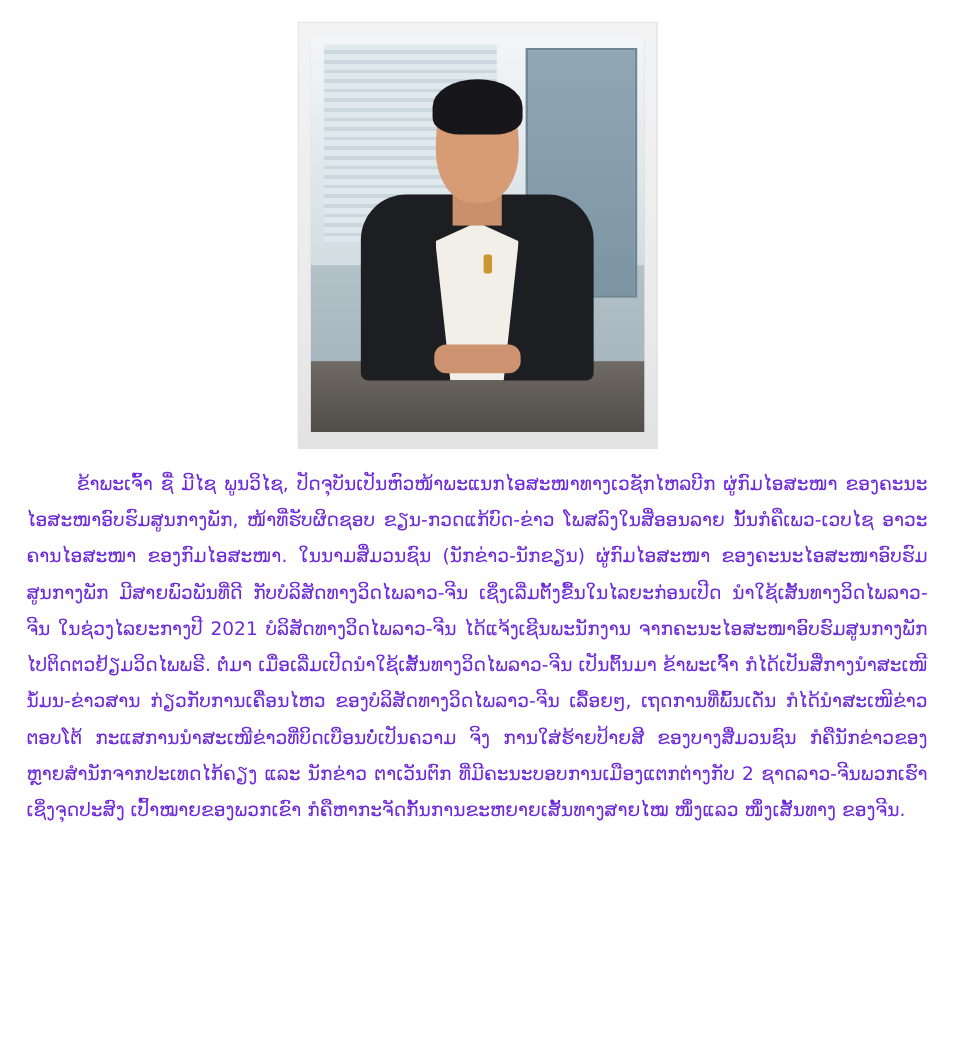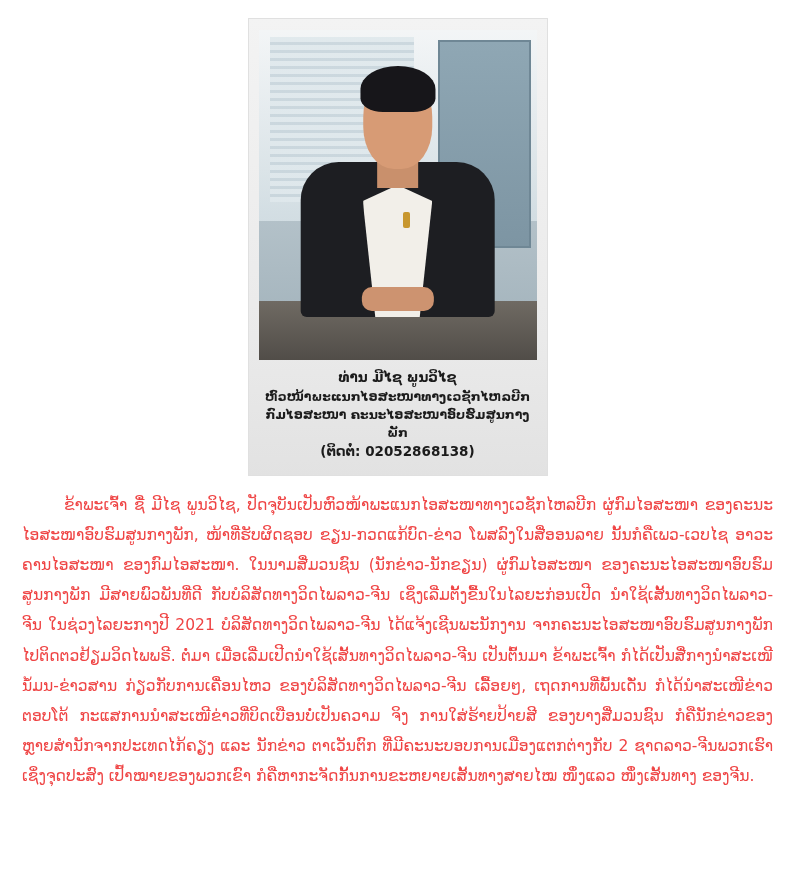--- a/index.html
+++ b/index.html
@@ -169,21 +169,21 @@
     display: block;
   }
   .caption .line-small {
     font-size: 12.5px;
   }
 
   
   .article {
     font-size: 15.5px;
     line-height: 1.95;
-    color: #ef4444;
+    color: #6d28d9;
     text-align: justify;
     text-justify: inter-word;
   }
   .article p {
     margin: 0;
     text-indent: 42px;
   }
 </style>
 </head>
 <body>
@@ -201,26 +201,20 @@
         <div class="bg-desk"></div>
         <div class="person-body"></div>
         <div class="person-shirt"></div>
         <div class="person-tiepin"></div>
         <div class="person-neck"></div>
         <div class="person-head"></div>
         <div class="person-hair"></div>
         <div class="person-hands"></div>
       </div>
 
-      <div class="caption">
-        <span class="line">ທ່ານ ມີໄຊ ພູນວິໄຊ</span>
-        <span class="line line-small">ຫົວໜ້າພະແນກໄອສະໜາທາງເວຊັກໄຫລບີກ</span>
-        <span class="line line-small">ກົມໄອສະໜາ ຄະນະໄອສະໜາອົບຮົມສູນກາງພັກ</span>
-        <span class="line">(ຕິດຕໍ່: 02052868138)</span>
-      </div>
 
     </div>
   </div>
 
   <div class="article">
     <p>ຂ້າພະເຈົ້າ ຊື່ ມີໄຊ ພູນວິໄຊ, ປັດຈຸບັນເປັນຫົວໜ້າພະແນກໄອສະໜາທາງເວຊັກໄຫລບີກ ຜູ່ກົມໄອສະໜາ ຂອງຄະນະໄອສະໜາອົບຮົມສູນກາງພັກ, ໜ້າທີ່ຮັບຜິດຊອບ ຂຽນ-ກວດແກ້ບົດ-ຂ່າວ ໂພສລົງໃນສື່ອອນລາຍ ນັ້ນກໍຄືເພວ-ເວບໄຊ ອາວະຄານໄອສະໜາ ຂອງກົມໄອສະໜາ. ໃນນາມສື່ມວນຊົນ (ນັກຂ່າວ-ນັກຂຽນ) ຜູ່ກົມໄອສະໜາ ຂອງຄະນະໄອສະໜາອົບຮົມສູນກາງພັກ ມີສາຍພົວພັນທີ່ດີ ກັບບໍລິສັດທາງວິດໄພລາວ-ຈີນ ເຊິ່ງເລີ່ມຕັ້ງຂື້ນໃນໄລຍະກ່ອນເປີດ ນຳໃຊ້ເສັ້ນທາງວິດໄພລາວ-ຈີນ ໃນຊ່ວງໄລຍະກາງປີ 2021 ບໍລິສັດທາງວິດໄພລາວ-ຈີນ ໄດ້ແຈ້ງເຊີນພະນັກງານ ຈາກຄະນະໄອສະໜາອົບຮົມສູນກາງພັກ ໄປຕິດຕວຢ້ຽມວິດໄພພຣີ. ຕໍ່ມາ ເມື່ອເລີ່ມເປີດນຳໃຊ້ເສັ້ນທາງວິດໄພລາວ-ຈີນ ເປັນຕົ້ນມາ ຂ້າພະເຈົ້າ ກໍໄດ້ເປັນສື່ກາງນຳສະເໜີນໍ້ມນ-ຂ່າວສານ ກ່ຽວກັບການເຄື່ອນໄຫວ ຂອງບໍລິສັດທາງວິດໄພລາວ-ຈີນ ເລື້ອຍໆ, ເຖດການທີ່ພົ້ນເດັ່ນ ກໍໄດ້ນຳສະເໜີຂ່າວຕອບໂຕ້ ກະແສການນຳສະເໜີຂ່າວທີ່ບິດເບືອນບໍ່ເປັນຄວາມ ຈິງ ການໃສ່ຮ້າຍປ້າຍສີ ຂອງບາງສື່ມວນຊົນ ກໍຄືນັກຂ່າວຂອງຫຼາຍສຳນັກຈາກປະເທດໄກ້ຄຽງ ແລະ ນັກຂ່າວ ຕາເວັນຕົກ ທີ່ມີຄະນະບອບການເມືອງແຕກຕ່າງກັບ 2 ຊາດລາວ-ຈີນພວກເຮົາ ເຊິ່ງຈຸດປະສົງ ເປົ້າໝາຍຂອງພວກເຂົາ ກໍຄືຫາກະຈັດກັ້ນການຂະຫຍາຍເສັ້ນທາງສາຍໄໝ ໜຶ່ງແລວ ໜຶ່ງເສັ້ນທາງ ຂອງຈີນ.</p>
   </div>
 
 </div>
 

